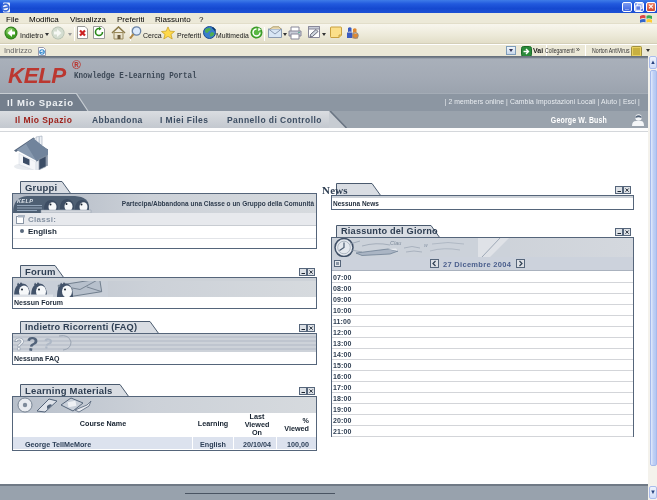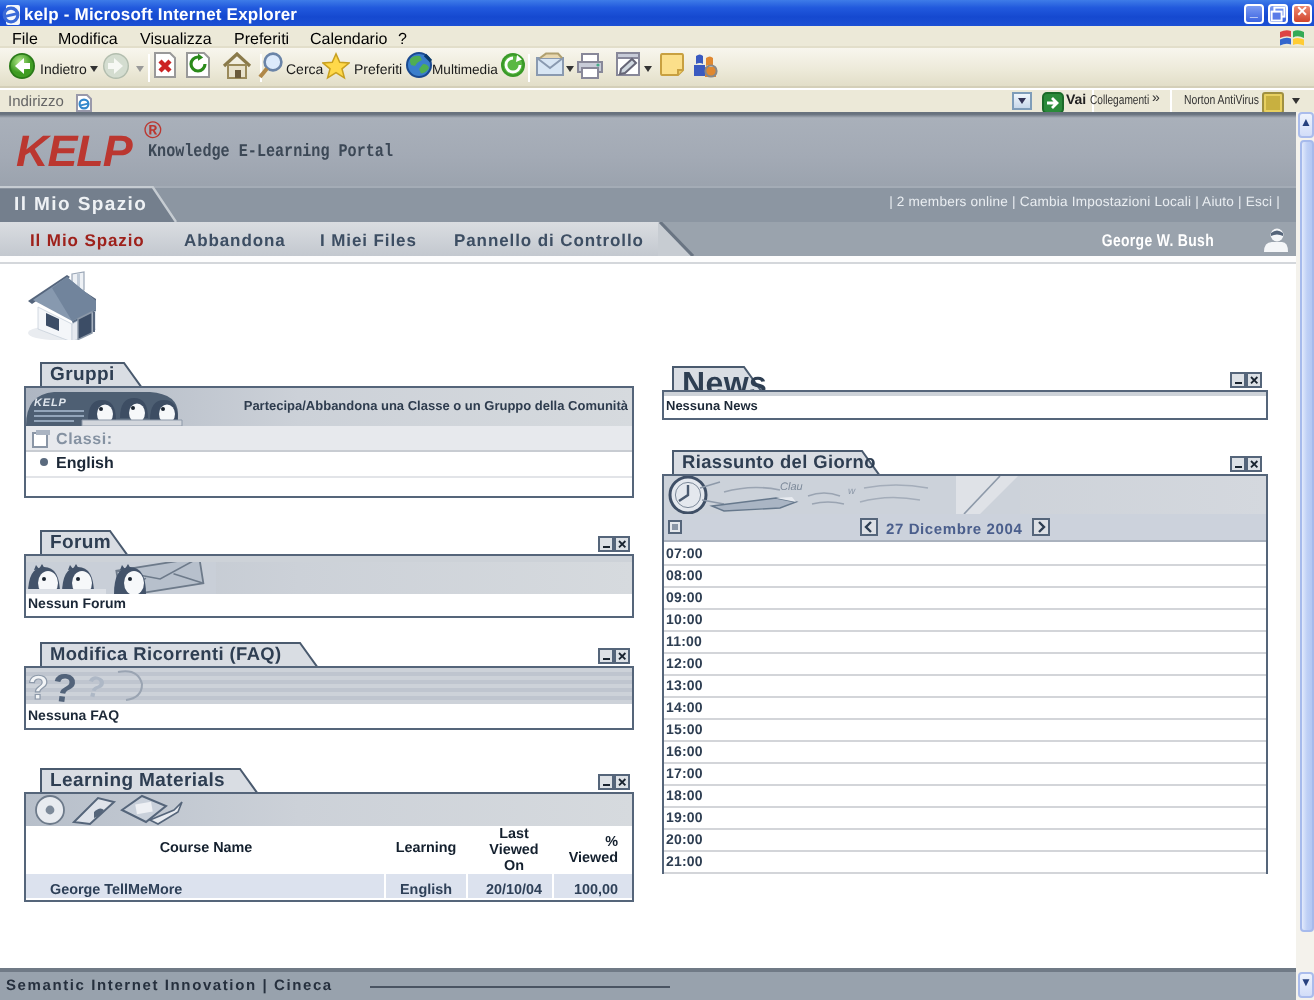--- a/index.html
+++ b/index.html
@@ -48,34 +48,33 @@
 </style></head>
 <body>
 <div id="stage">
 
   <div class="abs" id="titlebar"></div>
   <svg class="abs" style="left:1px;top:1.5px" width="10" height="11" viewBox="0 0 10 11">
       <rect x="2" y="0.5" width="7" height="10" rx="1" fill="#f4f7fb"></rect>
       <circle cx="4.5" cy="5.5" r="3.4" fill="none" stroke="#3a6ad8" stroke-width="1.6"></circle>
       <path d="M1 6.3 L8.2 4.7" stroke="#3a6ad8" stroke-width="1.4" fill="none"></path>
     </svg>
-  <div class="abs" id="titletxt">kelp - Microsoft Internet Explorer</div>
   <div class="abs wbtn" style="left:622px;background:linear-gradient(180deg,#7b9bf2,#3c64e0)">_</div>
   <div class="abs wbtn" style="left:634px;background:linear-gradient(180deg,#7b9bf2,#3c64e0)"><svg width="8" height="8" viewBox="0 0 8 8" style="margin-top:0.5px">
         <rect x="2.2" y="0.8" width="5" height="4.5" fill="none" stroke="#fff" stroke-width="1"></rect>
         <rect x="0.8" y="2.8" width="5" height="4.5" fill="#5b7ce8" stroke="#fff" stroke-width="1"></rect>
       </svg></div>
   <div class="abs wbtn" style="left:646px;background:linear-gradient(180deg,#ee8971,#d0452c)">✕</div>
 
   <div class="abs" id="menubar"></div>
   <div class="abs mi" style="left:6px">File</div>
   <div class="abs mi" style="left:29px">Modifica</div>
   <div class="abs mi" style="left:70px">Visualizza</div>
   <div class="abs mi" style="left:117px">Preferiti</div>
-  <div class="abs mi" style="left:155px">Calendario</div>
+  <div class="abs mi" style="left:155px">Riassunto</div>
   <div class="abs mi" style="left:199px">?</div>
   <svg class="abs" style="left:640px;top:14px" width="12" height="9" viewBox="0 0 12 9">
       <path d="M0 2 Q3 0.5 5.5 1.5 L5.5 4.5 Q3 3.5 0 5 Z" fill="#d44"></path>
       <path d="M6.5 1.7 Q9 0.5 12 2 L12 5 Q9 3.5 6.5 4.7 Z" fill="#3a5"></path>
       <path d="M0 5.8 Q3 4.3 5.5 5.3 L5.5 8.3 Q3 7.3 0 8.8 Z" fill="#36c"></path>
       <path d="M6.5 5.5 Q9 4.3 12 5.8 L12 8.8 Q9 7.3 6.5 8.5 Z" fill="#fc3"></path>
     </svg>
 
   <div class="abs" id="toolbar"></div>
   <svg class="abs ticon" style="left:4px" width="14" height="14" viewBox="0 0 14 14">
@@ -236,21 +235,20 @@
     <path d="M7 19.5 L24 28 L24 37 L7 30.5 Z" fill="#f4f6f9" stroke="#c8d0da" stroke-width=".4"></path>
     <path d="M24 28 L37 21 L37 30 L24 37 Z" fill="#e6eaf0" stroke="#c8d0da" stroke-width=".4"></path>
     <path d="M11 22.5 L17.5 25.5 L17.5 31.5 L11 28.8 Z" fill="#3c4d66"></path>
     <path d="M27 25.5 L34 22 L34 32.5 L27 35.8 Z" fill="#3c4d66"></path>
     <path d="M27 25.5 L34 22 L34 32.5 L27 35.8 Z" fill="none" stroke="#8d99a9" stroke-width=".7"></path>
     <path d="M35 22 L35 32" stroke="#55657c" stroke-width="1"></path>
   </svg>
 
   <div class="abs" id="footline"></div>
   <div class="abs" id="footer"></div>
-  <div class="abs" id="foottxt">Semantic Internet Innovation | Cineca</div>
   <div class="abs" style="left:185px;top:493px;width:150px;height:1px;background:#4a5462"></div>
   <div class="abs" id="sbar"></div>
   <div class="abs" id="sthumb"></div>
   <div class="abs sbtn" style="top:56px">▲</div>
   <div class="abs sbtn" style="top:486px">▼</div>
 
   <svg class="abs" style="left:20px;top:181px" width="52" height="13" viewBox="0 0 52 13">
       <path d="M0.5 13 V0.5 H42 L51 13 Z" fill="#d9dde3" stroke="#4a5a6e"></path>
     </svg>
   <div class="ptabtxt" style="left:25px;top:182px">Gruppi</div>
@@ -319,21 +317,21 @@
       <ellipse cx="54" cy="10.5" rx="5" ry="6" fill="#f6f8fa"></ellipse>
       <circle cx="52" cy="8.5" r="1" fill="#1a2430"></circle>
     </g>
     <rect x="0" y="13.5" width="40" height="2.5" fill="#dce0e6"></rect>
   </svg>
   <div class="rowtxt" style="left:14px;top:299px">Nessun Forum</div>
 
   <svg class="abs" style="left:20px;top:321px" width="140" height="13" viewBox="0 0 140 13">
       <path d="M0.5 13 V0.5 H130 L139 13 Z" fill="#d9dde3" stroke="#4a5a6e"></path>
     </svg>
-  <div class="ptabtxt" style="left:25px;top:322px;font-size:9.2px">Modifica Ricorrenti (FAQ)</div>
+  <div class="ptabtxt" style="left:25px;top:322px;font-size:9.2px">Indietro Ricorrenti (FAQ)</div>
   <svg class="abs" style="left:299px;top:324px" width="16" height="8" viewBox="0 0 16 8">
       <rect x="0.5" y="0.5" width="7" height="7" fill="#dde1e6" stroke="#55657a"></rect>
       <rect x="8.5" y="0.5" width="7" height="7" fill="#dde1e6" stroke="#55657a"></rect>
       <path d="M2.5 5.5 H6" stroke="#1a2430" stroke-width="1"></path>
       <path d="M10.5 2.5 L13.7 5.7 M13.7 2.5 L10.5 5.7" stroke="#1a2430" stroke-width=".9"></path>
     </svg>
   <div class="pbody" style="left:12px;top:333px;width:305px;height:32px"></div>
   <div class="abs" style="left:13px;top:334px;width:303px;height:18px;background:repeating-linear-gradient(180deg,#cdd2d9 0,#cdd2d9 2px,#bfc5cf 2px,#bfc5cf 4px)"></div>
   <svg class="abs" style="left:13px;top:334px" width="62" height="18" viewBox="0 0 62 18">
     <text x="1" y="15.5" font-size="17" font-weight="bold" fill="#f2f4f6" stroke="#8d99a9" stroke-width=".6" font-family="Liberation Sans">?</text>
@@ -374,21 +372,21 @@
   <div class="abs" style="left:233px;top:437px;width:1px;height:12px;background:#fff"></div>
   <div class="abs" style="left:276px;top:437px;width:1px;height:12px;background:#fff"></div>
   <div class="abs" style="left:25px;top:440px;font-size:7.2px;font-weight:bold;color:#2e4058">George TellMeMore</div>
   <div class="abs" style="left:196px;top:440px;width:34px;text-align:center;font-size:7.2px;font-weight:bold;color:#2e4058">English</div>
   <div class="abs" style="left:240px;top:440px;width:34px;text-align:center;font-size:7.2px;font-weight:bold;color:#2e4058">20/10/04</div>
   <div class="abs" style="left:275px;top:440px;width:34px;text-align:right;font-size:7.2px;font-weight:bold;color:#2e4058">100,00</div>
 
   <svg class="abs" style="left:336px;top:183px" width="46" height="13" viewBox="0 0 46 13">
       <path d="M0.5 13 V0.5 H36 L45 13 Z" fill="#d9dde3" stroke="#4a5a6e"></path>
     </svg>
-  <div class="ptabtxt" style="left:341px;top:184px;font-family:Liberation Sans, sans-serif;font-size:16px">News</div>
+  <div class="ptabtxt" style="left:322px;top:184px;font-family:Liberation Serif, serif;font-size:11px">News</div>
   <svg class="abs" style="left:615px;top:186px" width="16" height="8" viewBox="0 0 16 8">
       <rect x="0.5" y="0.5" width="7" height="7" fill="#dde1e6" stroke="#55657a"></rect>
       <rect x="8.5" y="0.5" width="7" height="7" fill="#dde1e6" stroke="#55657a"></rect>
       <path d="M2.5 5.5 H6" stroke="#1a2430" stroke-width="1"></path>
       <path d="M10.5 2.5 L13.7 5.7 M13.7 2.5 L10.5 5.7" stroke="#1a2430" stroke-width=".9"></path>
     </svg>
   <div class="pbody" style="left:331px;top:195px;width:303px;height:15px"></div>
   <div class="abs" style="left:332px;top:196px;width:301px;height:2px;background:#cdd2d8"></div>
   <div class="rowtxt" style="left:333px;top:200px;font-size:6.5px">Nessuna News</div>
 

